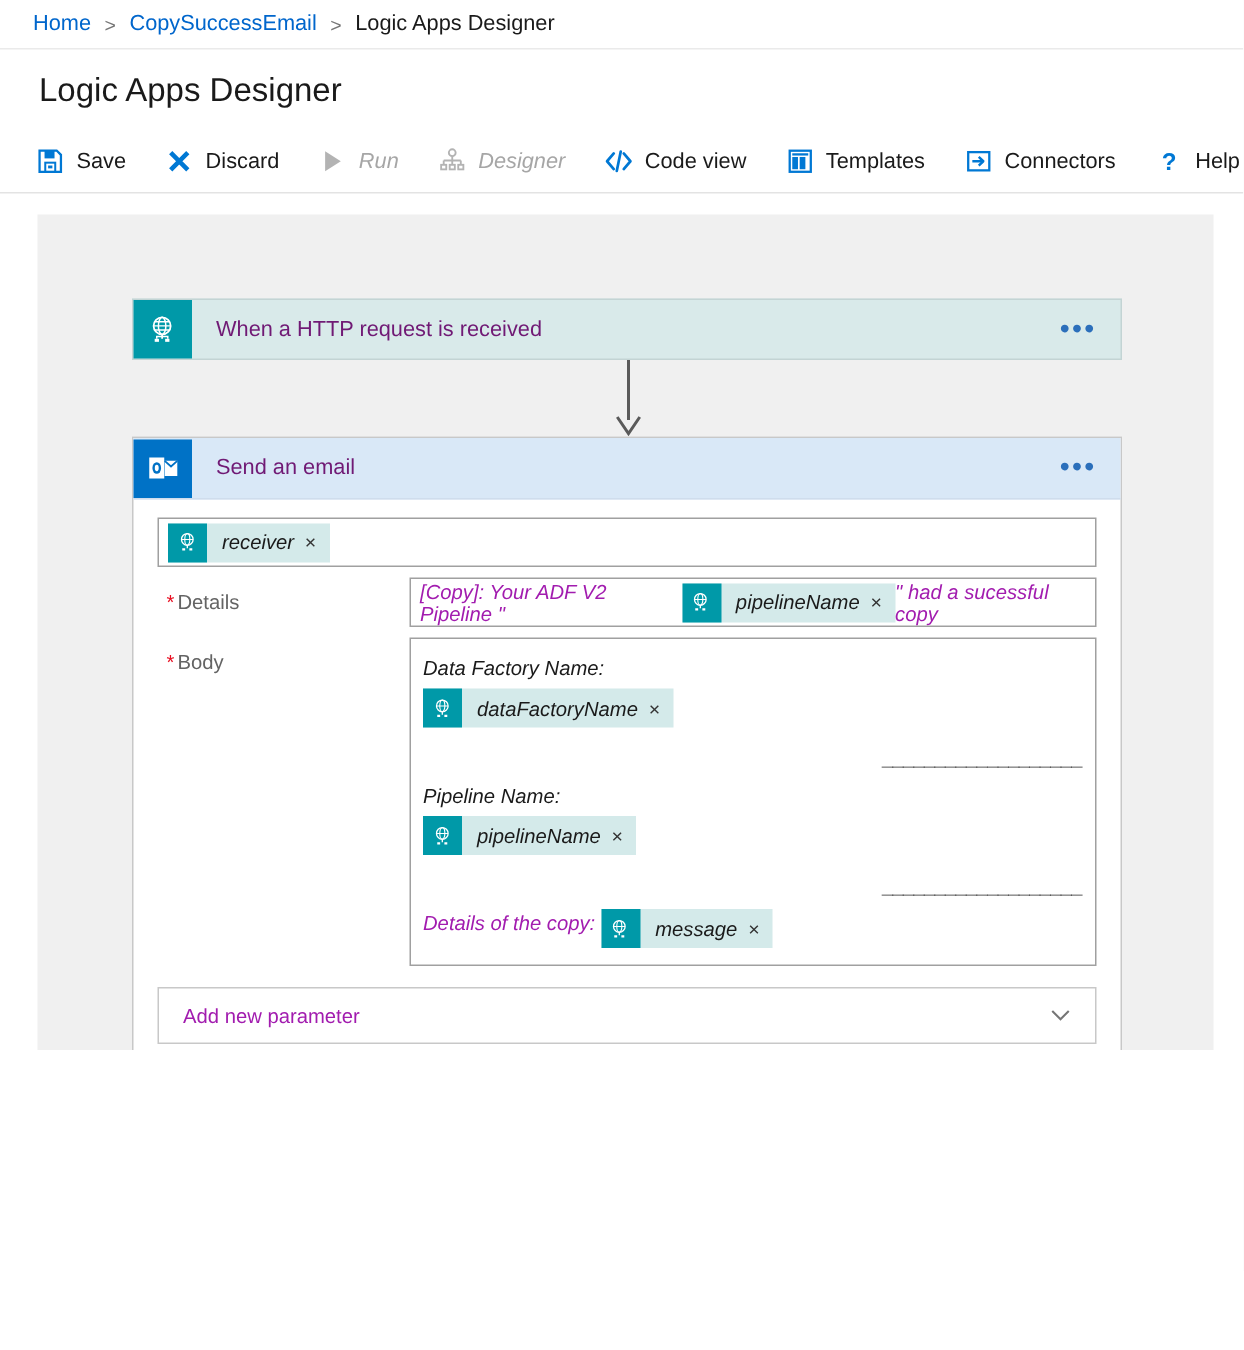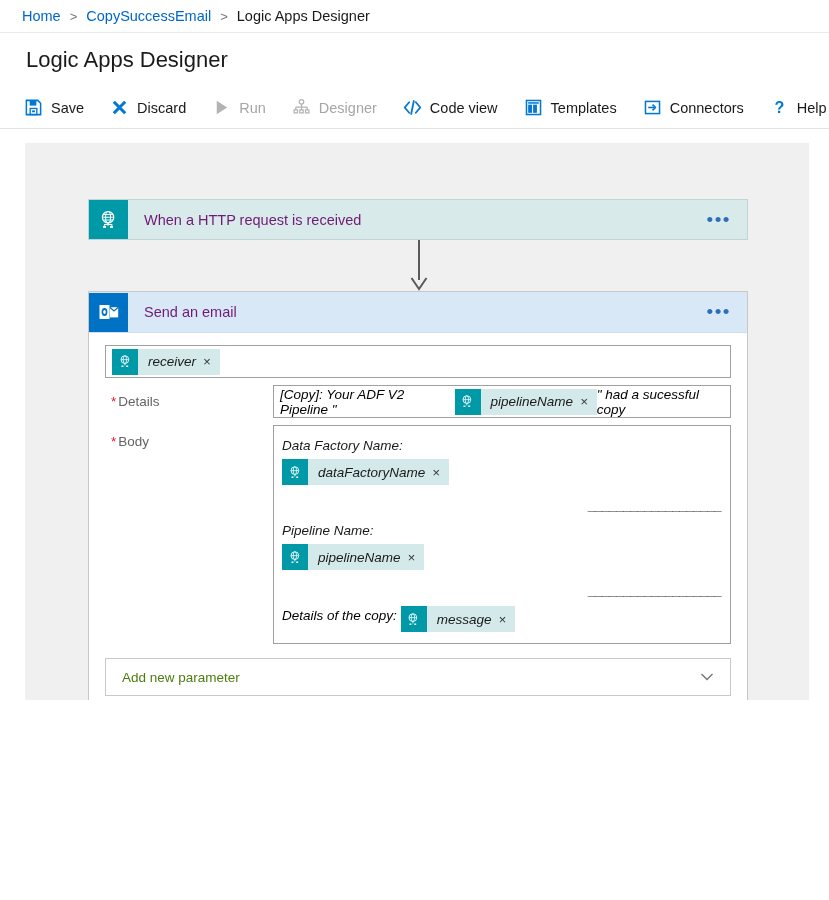--- a/index.html
+++ b/index.html
@@ -42,21 +42,21 @@
   }
   .tb-item {
     display: flex; align-items: center;
     gap: 8px;
     margin-right: 26px;
     font-size: 14.5px;
     color: #1a1a1a;
     cursor: pointer;
     white-space: nowrap;
   }
-  .tb-item.disabled { color: #a6a6a6; cursor: default; }
+  .tb-item.disabled { color: #a6a6a6; cursor: default; font-style: italic; }
   .tb-icon { width: 19px; height: 19px; display: block; flex: 0 0 19px; }
   .tb-icon svg { display:block; width: 19px; height: 19px; }
 
   
   .canvas {
     position: absolute;
     left: 25px; top: 143px;
     width: 784px; height: 727px;
     background: #f0f0f0;
   }
@@ -161,42 +161,42 @@
     color: #1a1a1a;
     white-space: nowrap;
   }
   .token-x {
     padding-right: 9px;
     font-size: 13px;
     color: #333;
     cursor: pointer;
     line-height: 1;
   }
-  .plain-text { font-size: 13.5px; color: #000000; vertical-align: middle; }
+  .plain-text { font-size: 13.5px; color: #a21caf; vertical-align: middle; }
 
   .body-line { margin-bottom: 2px; line-height: 21px; }
   .body-line.sep {
     font-size: 13.5px; color: #1a1a1a;
     letter-spacing: -0.5px;
     margin: 8px 0 4px 0;
   }
   .body-line.gap { margin-top: 9px; text-align: right; }
   .inline-row { display: flex; align-items: flex-start; gap: 4px; }
 
   
   .add-param {
     margin: 14px 0 0 0;
     height: 38px;
     border: 1px solid #c8c8c8;
     background: #fff;
     display: flex; align-items: center;
     padding: 0 14px 0 16px;
     cursor: pointer;
   }
-  .add-param-text { flex: 1 1 auto; font-size: 13.5px; color: #4d7c0f; }
+  .add-param-text { flex: 1 1 auto; font-size: 13.5px; color: #a21caf; }
   .chev { width: 18px; height: 18px; }
 
   
   .new-step {
     position: absolute;
     left: 353px; top: 640px;
     width: 142px; height: 42px;
     background: #f2f2f2;
     border: 1px solid #d4d4d4;
     display: flex; align-items: center; justify-content: center;

